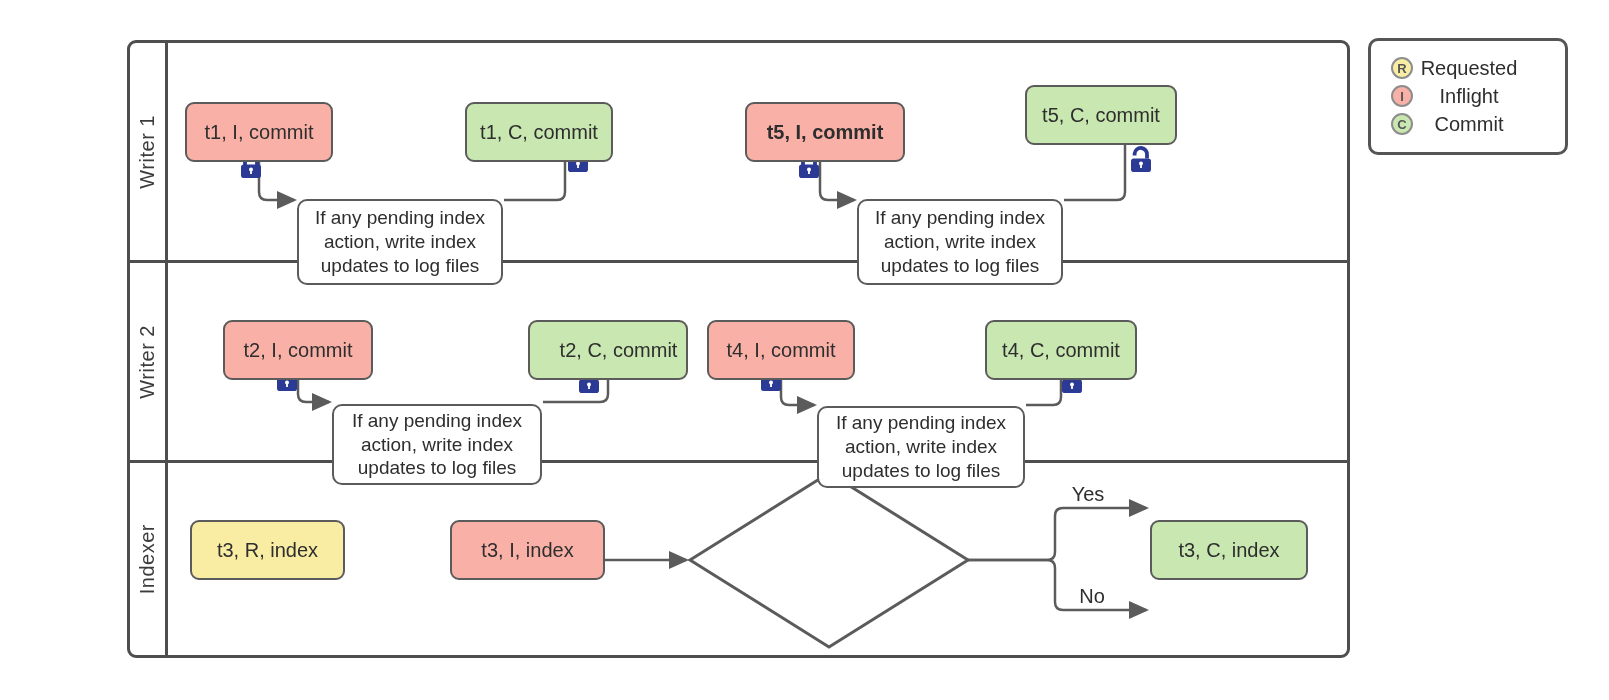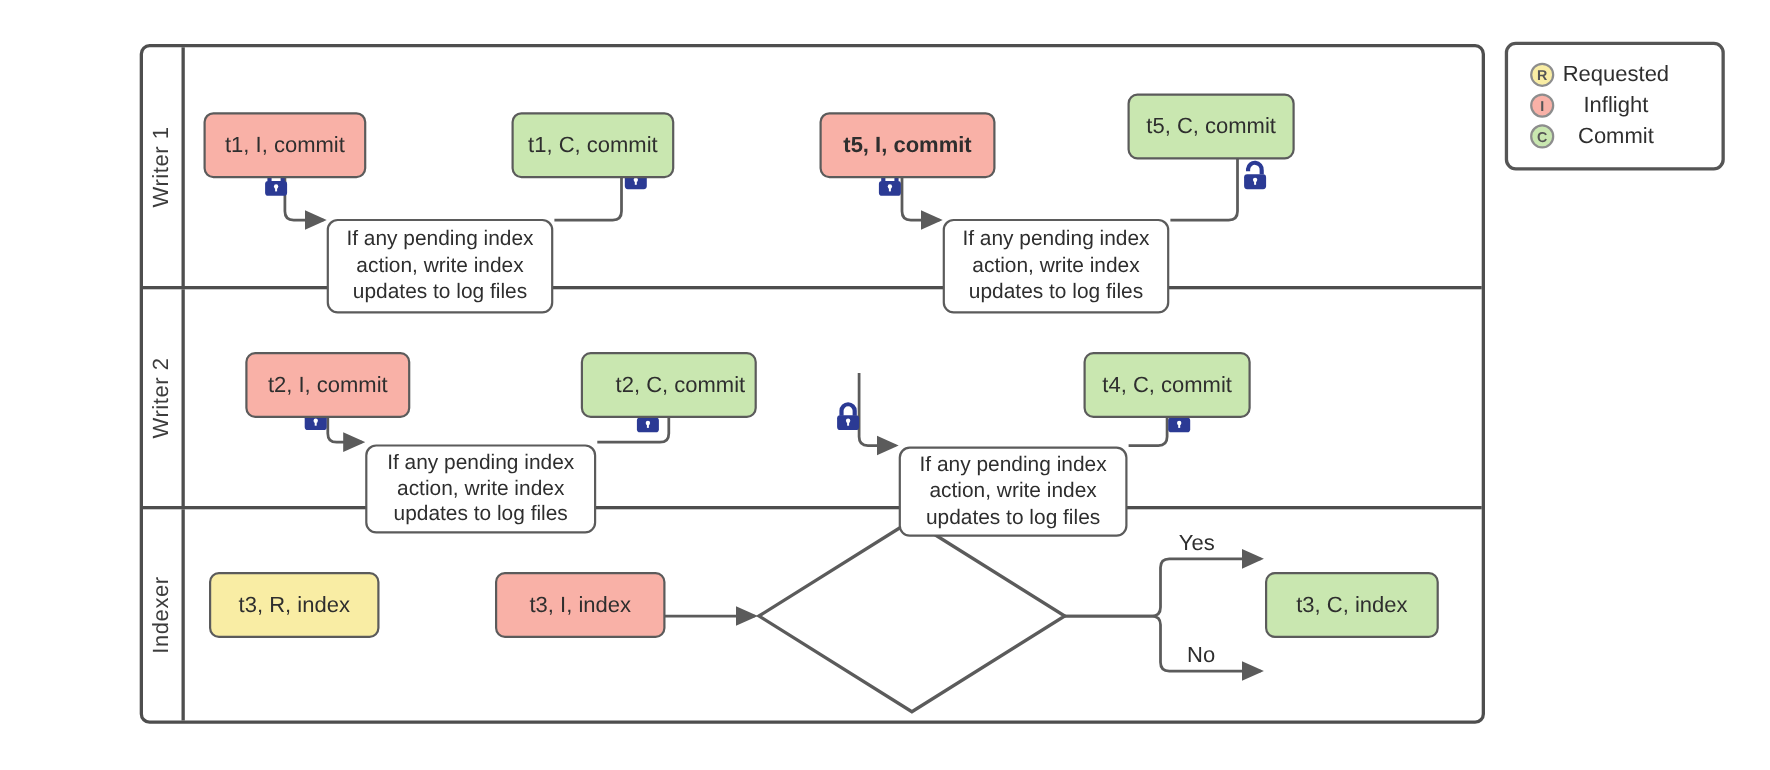--- a/index.html
+++ b/index.html
@@ -150,20 +150,21 @@
   <div class="node commit" style="left:1025px;top:43px;width:152px;height:60px;">t5, C, commit</div>
   <div class="node process" style="left:857px;top:157px;width:206px;height:86px;">If any pending index
 action, write index
 updates to log files</div>
 
   <div class="node inflight" style="left:223px;top:278px;width:150px;height:60px;">t2, I, commit</div>
   <div class="node commit" style="left:528px;top:278px;width:160px;height:60px;padding-left:21px;">t2, C, commit</div>
   <div class="node process" style="left:332px;top:362px;width:210px;height:81px;">If any pending index
 action, write index
 updates to log files</div>
+  <div class="node inflight" style="left:707px;top:278px;width:148px;height:60px;">t4, I, commit</div>
   <div class="node commit" style="left:985px;top:278px;width:152px;height:60px;">t4, C, commit</div>
   <div class="node process" style="left:817px;top:364px;width:208px;height:82px;">If any pending index
 action, write index
 updates to log files</div>
 
   <div class="node requested" style="left:190px;top:478px;width:155px;height:60px;">t3, R, index</div>
   <div class="node inflight" style="left:450px;top:478px;width:155px;height:60px;">t3, I, index</div>
   <div class="node commit" style="left:1150px;top:478px;width:158px;height:60px;">t3, C, index</div>
   <div class="edge-label" style="left:1066px;top:483px;width:44px;">Yes</div>
   <div class="edge-label" style="left:1072px;top:585px;width:40px;">No</div>

